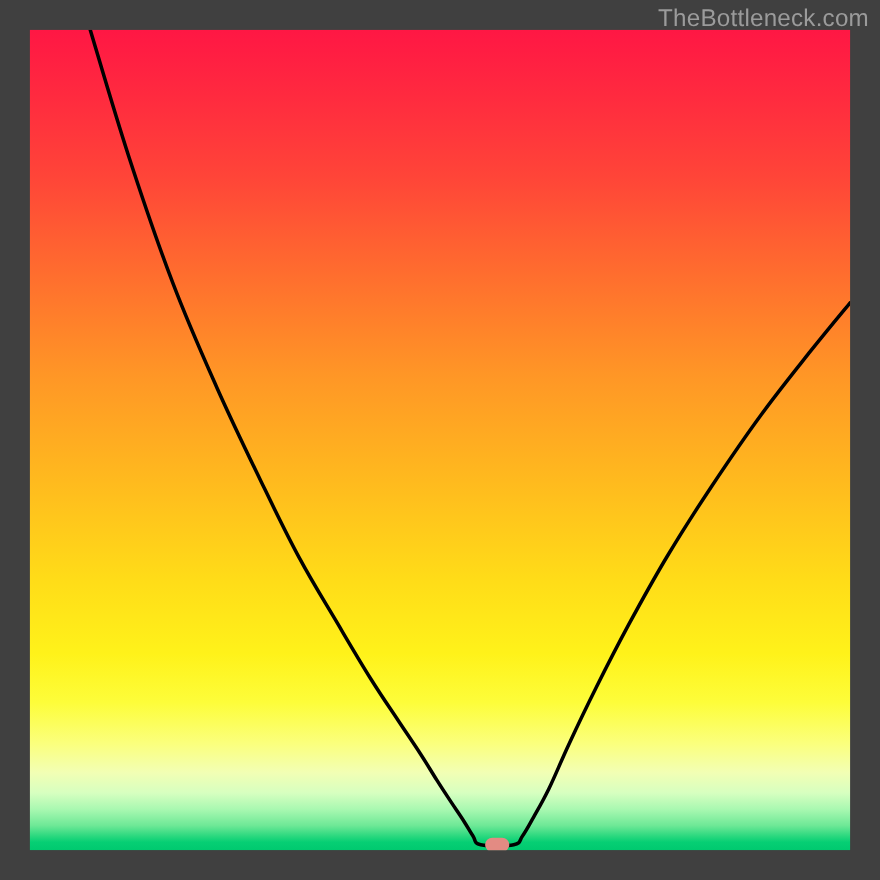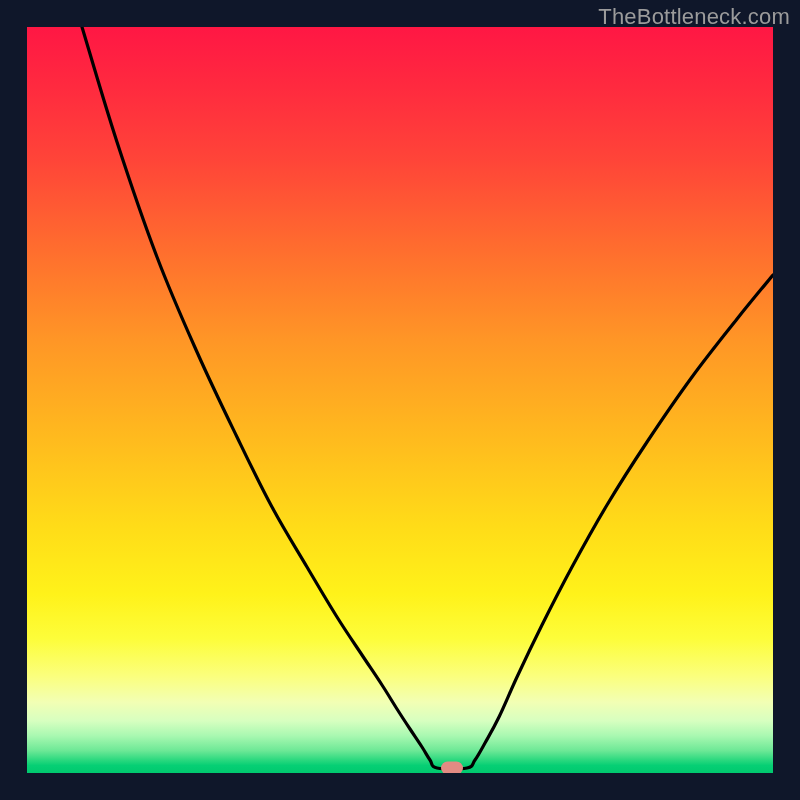--- a/index.html
+++ b/index.html
@@ -9,21 +9,21 @@
     height: 800px;
     background: #000;
     overflow: hidden;
   }
   .frame {
     position: absolute;
     left: 0;
     top: 0;
     width: 800px;
     height: 800px;
-    background: #0f172a;
+    background: #404040;
   }
   .plot {
     position: absolute;
     left: 27px;
     top: 27px;
     width: 746px;
     height: 746px;
     overflow: hidden;
   }
   .gradient {

